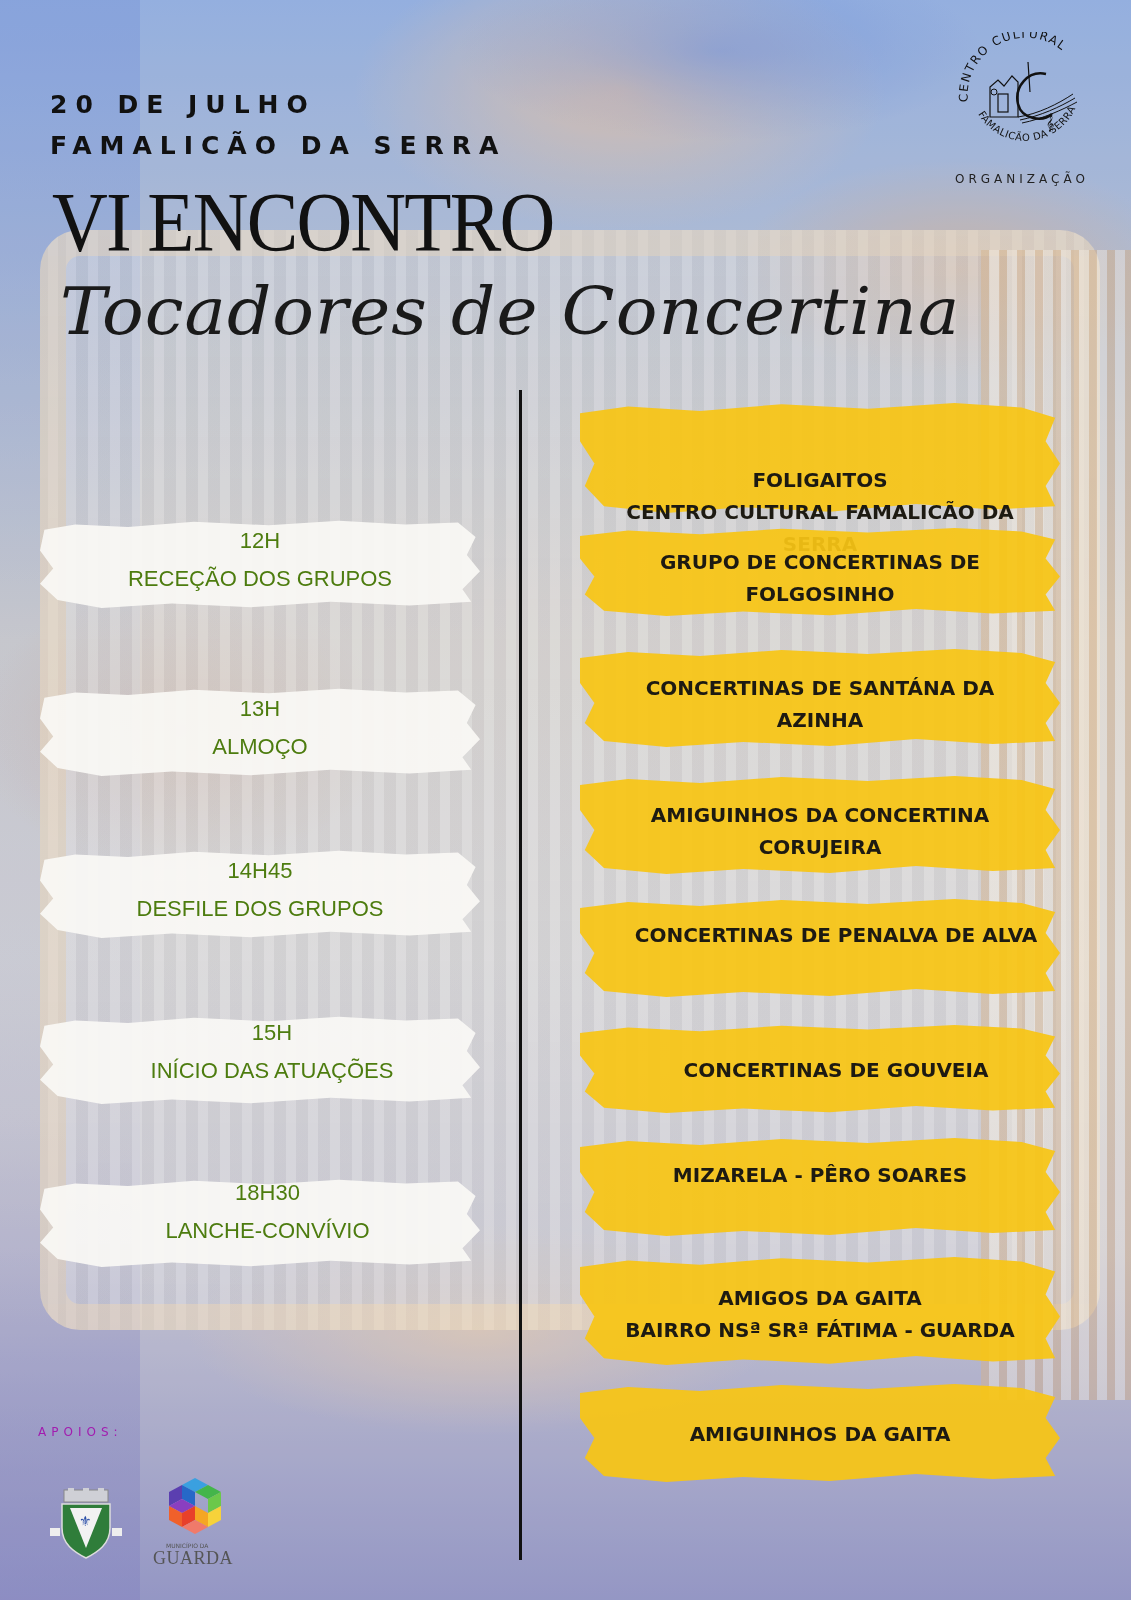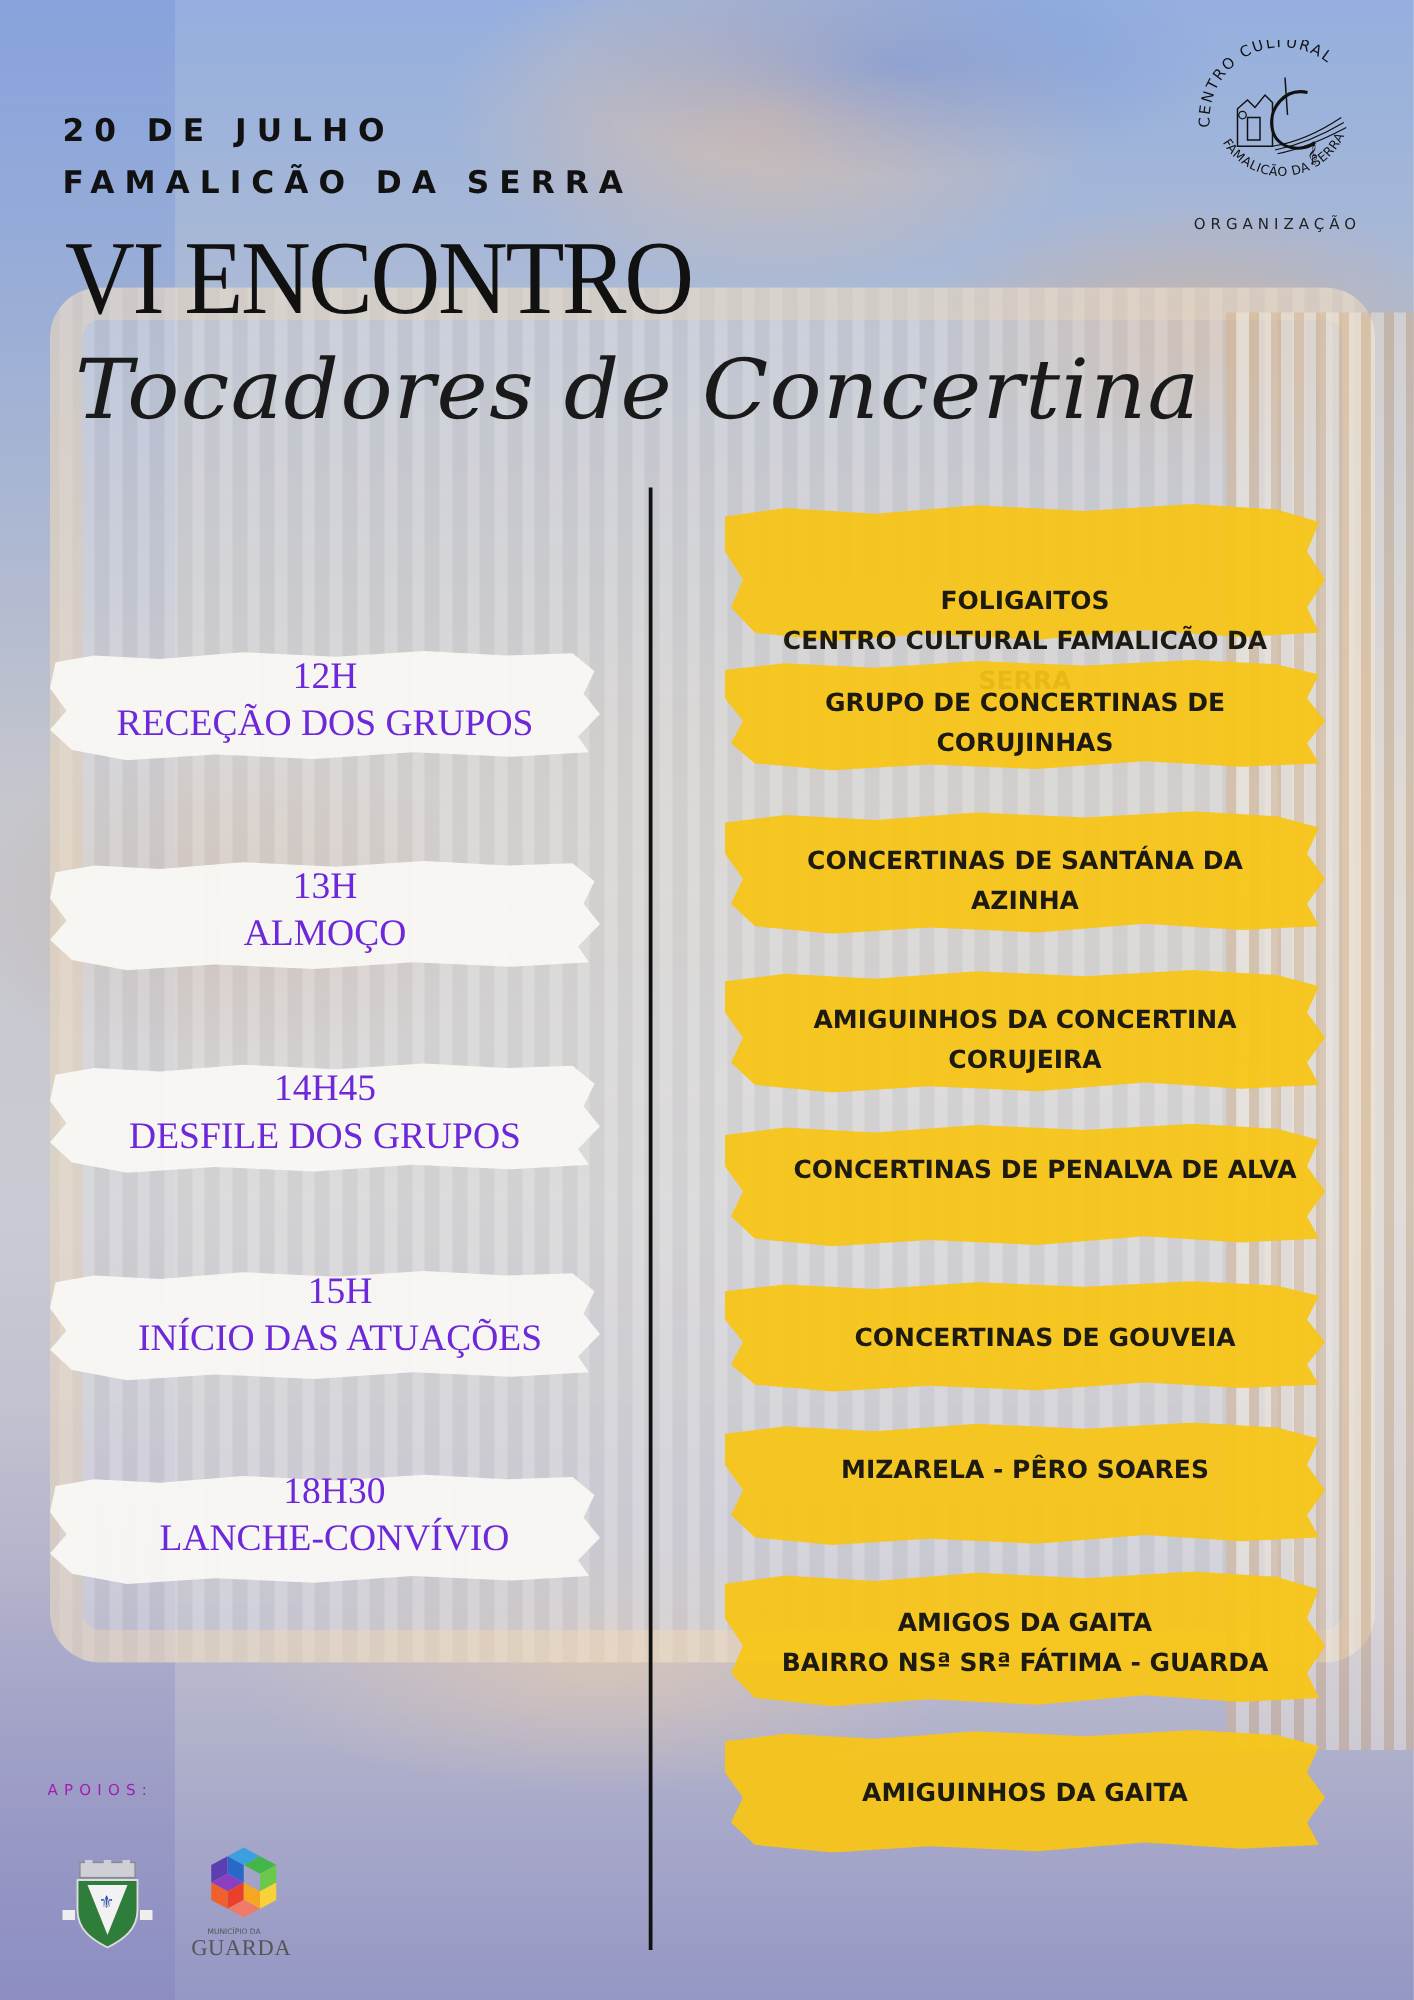--- a/index.html
+++ b/index.html
@@ -66,22 +66,22 @@
     position: absolute; left: 519px; top: 390px; width: 3px; height: 1170px; background: #111;
   }
 
   .brush-white {
     position: absolute; left: 40px; width: 440px; height: 90px;
     background: rgba(250,248,245,0.92);
     clip-path: polygon(1% 12%, 8% 6%, 20% 9%, 35% 3%, 52% 7%, 68% 2%, 83% 6%, 95% 4%, 99% 20%, 97% 40%, 100% 58%, 96% 78%, 98% 92%, 84% 96%, 66% 92%, 48% 98%, 30% 94%, 14% 99%, 4% 90%, 0% 72%, 3% 55%, 0% 35%);
   }
   .sched-text {
     position: absolute; left: 40px; width: 440px; text-align: center;
-    font-family: Liberation Serif, serif; color: #6d28d9;
-    font-size: 30px; line-height: 38px;
+    font-family: Liberation Sans, sans-serif; color: #4d7c0f;
+    font-size: 22px; line-height: 38px;
   }
 
   .brush-yellow {
     position: absolute; left: 580px; width: 480px;
     background: rgba(247,197,20,0.93);
     clip-path: polygon(0% 10%, 10% 4%, 25% 8%, 42% 2%, 60% 6%, 78% 1%, 92% 5%, 99% 14%, 97% 35%, 100% 55%, 97% 75%, 99% 93%, 86% 96%, 70% 91%, 52% 98%, 34% 94%, 18% 99%, 5% 93%, 1% 75%, 3% 55%, 0% 35%);
   }
   .group-text {
     position: absolute; left: 580px; width: 480px; text-align: center;
     font-family: "DejaVu Sans", sans-serif; font-weight: bold;
@@ -172,21 +172,21 @@
 <div class="brush-yellow" style="top:402px; height:112px;"></div>
 <div class="group-text" style="top:416px;margin-top:48px;">
   <div>FOLIGAITOS</div>
   <div>CENTRO CULTURAL FAMALICÃO DA</div>
   <div>SERRA</div>
 </div>
 
 <div class="brush-yellow" style="top:527px; height:90px;"></div>
 <div class="group-text" style="top:546px;">
   <div>GRUPO DE CONCERTINAS DE</div>
-  <div>CORUJINHAS</div>
+  <div>FOLGOSINHO</div>
 </div>
 
 <div class="brush-yellow" style="top:648px; height:100px;"></div>
 <div class="group-text" style="top:672px;">
   <div>CONCERTINAS DE SANTÁNA DA</div>
   <div>AZINHA</div>
 </div>
 
 <div class="brush-yellow" style="top:775px; height:100px;"></div>
 <div class="group-text" style="top:799px;">

